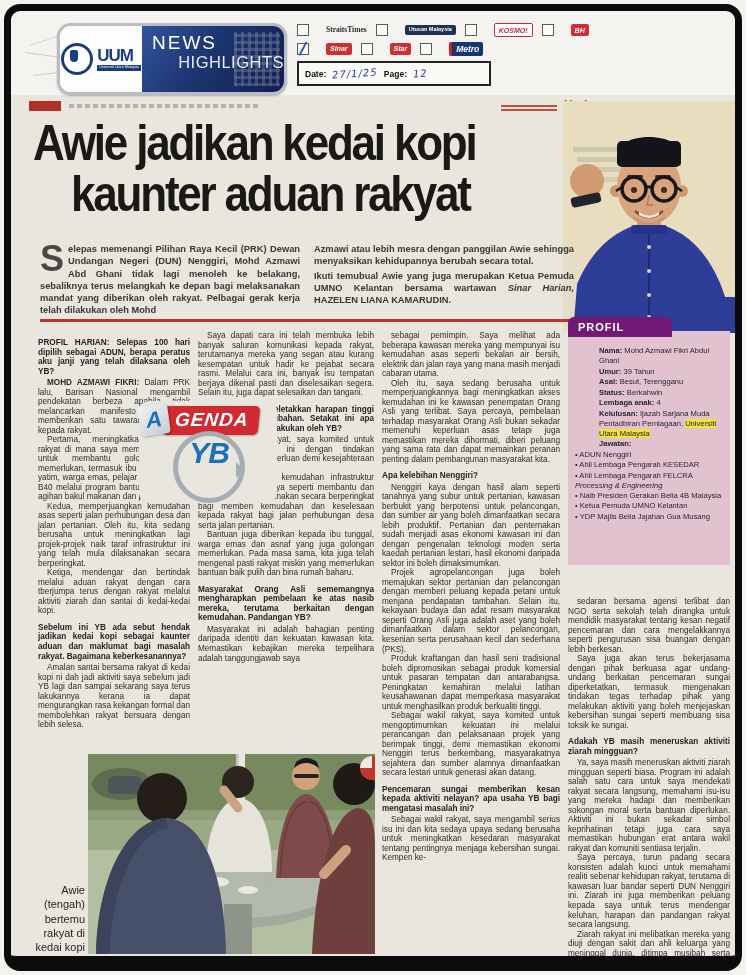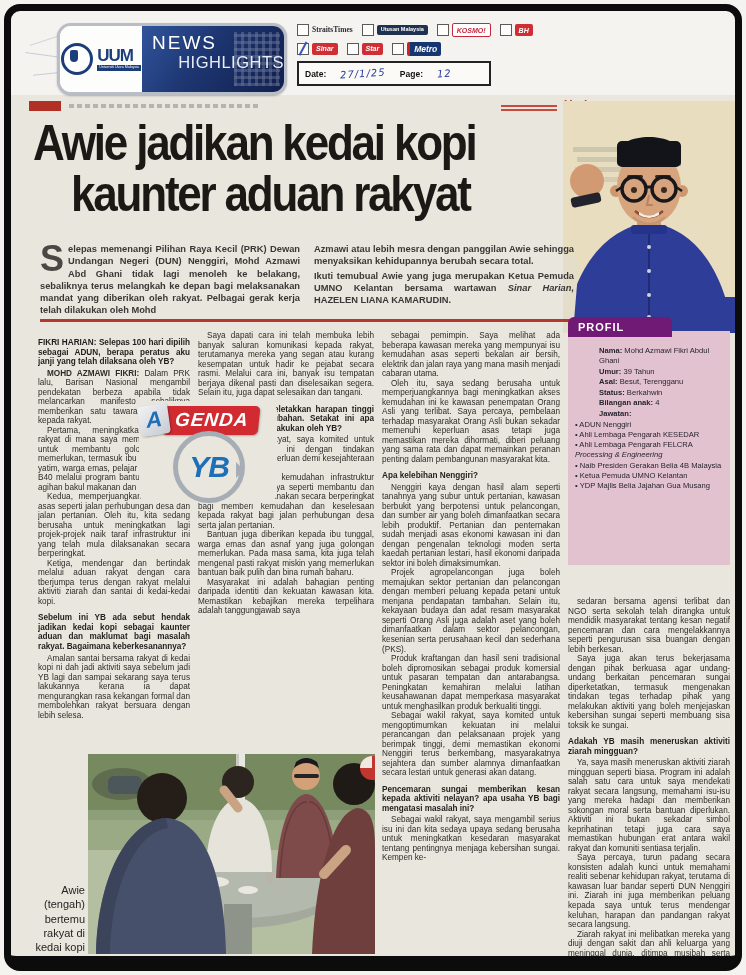--- a/index.html
+++ b/index.html
@@ -38,32 +38,32 @@
   .banner-right::after{ 
     content:"";position:absolute;right:4px;top:6px;bottom:6px;width:46px;opacity:.35;
     background:
       repeating-linear-gradient(90deg,rgba(255,255,255,.5) 0 3px,transparent 3px 7px),
       repeating-linear-gradient(0deg,rgba(255,255,255,.5) 0 3px,transparent 3px 7px);
   }
   .news-line1{font-size:19px;font-weight:normal;letter-spacing:2px;line-height:1;}
   .news-line2{font-size:16.5px;letter-spacing:.5px;line-height:1.25;color:#e8ecf5;text-align:right;}
   .papers{position:absolute;left:286px;top:12px;width:200px;}
   .papers-row{display:flex;gap:9px;margin-bottom:5px;align-items:center;}
-  .paper{display:inline-flex;align-items:center;gap:3px;}
+  .paper{display:inline-flex;align-items:center;gap:17px;}
   .cb{width:10px;height:10px;border:1.4px solid #5a5a5a;background:#fdfdfc;display:inline-block;position:relative;flex:none;}
   .cb.checked::after{content:"";position:absolute;left:4px;top:-3px;width:1.8px;height:15px;background:#3b55b5;transform:rotate(28deg);}
   .chip{font-size:7px;font-weight:bold;line-height:1;padding:2.5px 4px;border-radius:2px;white-space:nowrap;}
   .c-red{background:#cf2e35;color:#fff;font-style:italic;}
   .c-navy{background:#20304f;color:#fff;font-size:5.5px;text-align:center;}
   .c-metro{background:#15366f;color:#fff;font-style:italic;font-size:8.5px;border-left:3px solid #c22;}
   .c-text{background:transparent;color:#2c2c34;font-family:"Liberation Serif",serif;font-size:7.5px;padding:2px 0;}
   .c-outline{background:#fff;color:#c5273c;border:1px solid #c5273c;font-style:italic;}
   .datebox{
     position:absolute;left:286px;top:50px;width:178px;height:21px;border:2px solid #222;background:#fbfaf7;
-    display:flex;align-items:center;gap:14px;padding:0 6px;font-size:9px;color:#111;
+    display:flex;align-items:center;gap:6px;padding:0 6px;font-size:9px;color:#111;
   }
   .datebox b{font-size:8.5px;}
   .hand{color:#2b3f9e;font-style:italic;font-size:10px;transform:rotate(-4deg);letter-spacing:1px;font-family:"DejaVu Sans",sans-serif;}
   
   .clip{position:absolute;left:11px;top:95px;right:11px;bottom:19px;background:#e9e6de;z-index:4;overflow:hidden;}
   .clip-top{position:absolute;left:0;top:3px;right:0;height:16px;}
   .redsq{position:absolute;left:18px;top:3px;width:32px;height:10px;background:#b03026;}
   .tinydots{position:absolute;left:58px;top:6px;width:190px;height:4px;opacity:.55;
     background:repeating-linear-gradient(90deg,#8a8a85 0 5px,transparent 5px 8px);}
   .mast-dashes{position:absolute;left:490px;top:6px;width:56px;height:7px;
@@ -95,21 +95,21 @@
     transform:rotate(-8deg);border-radius:4px;display:flex;align-items:center;justify-content:center;
     font-size:22px;font-weight:bold;font-style:italic;color:#1d6fb8;z-index:2;box-shadow:1px 1px 2px rgba(0,0,0,.3);
   }
   .badge-rest{
     margin-left:-6px;background:#d12b31;color:#fff;font-style:italic;font-weight:bold;font-size:19px;
     padding:3px 10px 4px 12px;border-radius:5px;transform:skew(-6deg);letter-spacing:1px;
     box-shadow:1px 1px 2px rgba(0,0,0,.25);
   }
   .badge-circle{
     position:absolute;left:34px;top:30px;width:62px;height:62px;border-radius:50%;
-    border:5px solid #a7adb5;background:#e9e6de;display:flex;align-items:center;justify-content:center;
+    border:5px solid #a7adb5;background:#e9e6de;display:flex;justify-content:center;
   }
   .badge-circle::after{content:"";position:absolute;right:-12px;top:26px;border:8px solid transparent;border-left-color:#a7adb5;}
   .badge-yb{font-size:30px;font-weight:bold;font-style:italic;color:#1d6fb8;letter-spacing:-1px;}
   
   .profil{
     position:absolute;left:557px;top:236px;width:162px;height:234px;
     background:#e3c2cf;padding:4px 7px;box-sizing:border-box;color:#262430;
   }
   .profil-tab{
     position:absolute;left:0;top:-14px;width:94px;height:20px;background:#701a75;border-radius:6px 6px 0 0;
@@ -260,34 +260,35 @@
     </div>
     <div class="lead-col">
       <p>Azmawi atau lebih mesra dengan panggilan Awie sehingga menyaksikan kehidupannya berubah secara total.</p>
       <p><span>Ikuti temubual Awie yang juga merupakan Ketua Pemuda UMNO Kelantan bersama wartawan </span><i>Sinar Harian,</i><span class="byline-name"> HAZELEN LIANA KAMARUDIN.</span></p>
     </div>
   </div>
 
   <div class="redrule"></div>
 
   <div class="col" style="left:27px;width:152px;height:420px;">
-      <p class="para q"><strong>FIKRI HARIAN: </strong>Selepas 100 hari dipilih sebagai ADUN, berapa peratus aku janji yang telah dilaksana oleh YB?</p>
+      <p class="para q"><strong>PROFIL HARIAN: </strong>Selepas 100 hari dipilih sebagai ADUN, berapa peratus aku janji yang telah dilaksana oleh YB?</p>
       <p class="para"><strong>MOHD AZMAWI FIKRI: </strong>Dalam PRK lalu, Barisan Nasional mengambil pendekatan berbeza apabila tidak melancarkan manifesto sebaliknya memberikan satu tawaran berkhidmat kepada rakyat.</p>
       <p class="para">Pertama, meningkatkan kebajikan rakyat di mana saya memberi tumpuan untuk membantu golongan yang memerlukan, termasuk ibu tunggal, anak yatim, warga emas, pelajar dan golongan B40 melalui program bantuan sokongan, agihan bakul makanan dan pendidikan.</p>
       <p class="para">Kedua, memperjuangkan kemudahan asas seperti jalan perhubungan desa dan jalan pertanian. Oleh itu, kita sedang berusaha untuk meningkatkan lagi projek-projek naik taraf infrastruktur ini yang telah mula dilaksanakan secara berperingkat.</p>
       <p class="para">Ketiga, mendengar dan bertindak melalui aduan rakyat dengan cara tberjumpa terus dengan rakyat melalui aktiviti ziarah dan santai di kedai-kedai kopi.</p>
       <p class="para q">Sebelum ini YB ada sebut hendak jadikan kedai kopi sebagai kaunter aduan dan maklumat bagi masalah rakyat. Bagaimana keberkesanannya?</p>
       <p class="para">Amalan santai bersama rakyat di kedai kopi ni dah jadi aktiviti saya sebelum jadi YB lagi dan sampai sekarang saya terus lakukannya kerana ia dapat mengurangkan rasa kekangan formal dan membolehkan rakyat bersuara dengan lebih selesa.</p>
     </div>
   <div class="col" style="left:187px;width:176px;height:420px;">
       <p class="para">Saya dapati cara ini telah membuka lebih banyak saluran komunikasi kepada rakyat, terutamanya mereka yang segan atau kurang kesempatan untuk hadir ke pejabat secara rasmi. Melalui cara ini, banyak isu tempatan berjaya dikenal pasti dan diselesaikan segera. Selain itu, juga dapat selesaikan dan tangani.</p>
       <p class="para q">Rakyat Nenggiri meletakkan harapan tinggi untuk melihat perubahan. Setakat ini apa usaha yang telah dilakukan oleh YB?</p>
       <p class="para">Sebagai wakil rakyat, saya komited untuk memenuhi amanah ini dengan tindakan memperjuangkan keperluan demi kesejahteraan rakyat.</p>
       <p class="para">Projek naik taraf kemudahan infrastruktur terutamanya jalan raya seperti membantu dan menurap juga dilaksanakan secara berperingkat bagi memberi kemudahan dan keselesaan kepada rakyat bagi jalan perhubungan desa serta jalan pertanian.</p>
       <p class="para">Bantuan juga diberikan kepada ibu tunggal, warga emas dan asnaf yang juga golongan memerlukan. Pada masa sama, kita juga telah mengenal pasti rakyat miskin yang memerlukan bantuan baik pulih dan bina rumah baharu.</p>
+      <p class="para q">Masyarakat Orang Asli sememangnya mengharapkan pembelaan ke atas nasib mereka, terutama berkaitan dengan kemudahan. Pandangan YB?</p>
       <p class="para">Masyarakat ini adalah bahagian penting daripada identiti dan kekuatan kawasan kita. Memastikan kebajikan mereka terpelihara adalah tanggungjawab saya</p>
     </div>
   <div class="col" style="left:371px;width:178px;height:622px;">
       <p class="para">sebagai pemimpin. Saya melihat ada beberapa kawasan mereka yang mempunyai isu kemudahan asas seperti bekalan air bersih, elektrik dan jalan raya yang mana masih menjadi cabaran utama.</p>
       <p class="para">Oleh itu, saya sedang berusaha untuk memperjuangkannya bagi meningkatkan akses kemudahan ini ke kawasan penempatan Orang Asli yang terlibat. Saya percaya, pembelaan terhadap masyarakat Orang Asli bukan sekadar memenuhi keperluan asas tetapi juga memastikan mereka dihormati, diberi peluang yang sama rata dan dapat memainkan peranan penting dalam pembangunan masyarakat kita.</p>
       <p class="para q">Apa kelebihan Nenggiri?</p>
       <p class="para">Nenggiri kaya dengan hasil alam seperti tanahnya yang subur untuk pertanian, kawasan berbukit yang berpotensi untuk pelancongan, dan sumber air yang boleh dimanfaatkan secara lebih produktif. Pertanian dan penternakan sudah menjadi asas ekonomi kawasan ini dan dengan pengenalan teknologi moden serta kaedah pertanian lestari, hasil ekonomi daripada sektor ini boleh dimaksimumkan.</p>
       <p class="para">Projek agropelancongan juga boleh memajukan sektor pertanian dan pelancongan dengan memberi peluang kepada petani untuk menjana pendapatan tambahan. Selain itu, kekayaan budaya dan adat resam masyarakat seperti Orang Asli juga adalah aset yang boleh dimanfaatkan dalam sektor pelancongan, kesenian serta perusahaan kecil dan sederhana (PKS).</p>
       <p class="para">Produk kraftangan dan hasil seni tradisional boleh dipromosikan sebagai produk komersial untuk pasaran tempatan dan antarabangsa. Peningkatan kemahiran melalui latihan keusahawanan dapat memperkasa masyarakat untuk menghasilkan produk berkualiti tinggi.</p>
       <p class="para">Sebagai wakil rakyat, saya komited untuk mengoptimumkan kekuatan ini melalui perancangan dan pelaksanaan projek yang berimpak tinggi, demi memastikan ekonomi Nenggiri terus berkembang, masyarakatnya sejahtera dan sumber alamnya dimanfaatkan secara lestari untuk generasi akan datang.</p>
@@ -313,21 +314,22 @@
     </div>
   </div>
 
   <div class="profil">
     <div class="profil-tab">PROFIL</div>
     <div class="pf">
         <div><b>Nama: </b>Mohd Azmawi Fikri Abdul Ghani</div>
         <div><b>Umur: </b>39 Tahun</div>
         <div><b>Asal: </b>Besut, Terengganu</div>
         <div><b>Status: </b>Berkahwin</div>
-        <div><b>Bilangan anak: </b>4</div>
+        <div><b>Lembaga anak: </b>4</div>
+        <div><b>Kelulusan: </b>Ijazah Sarjana Muda Pentadbiran Perniagaan, <span class="hl">Universiti Utara Malaysia</span></div>
         <div><b>Jawatan: </b></div>
       </div>
     <div class="pos-list">
         <div>• ADUN Nenggiri</div>
         <div>• Ahli Lembaga Pengarah KESEDAR</div>
         <div>• Ahli Lembaga Pengarah FELCRA <i>Processing &amp; Engineering</i></div>
         <div>• Naib Presiden Gerakan Belia 4B Malaysia</div>
         <div>• Ketua Pemuda UMNO Kelantan</div>
         <div>• YDP Majlis Belia Jajahan Gua Musang</div>
       </div>

